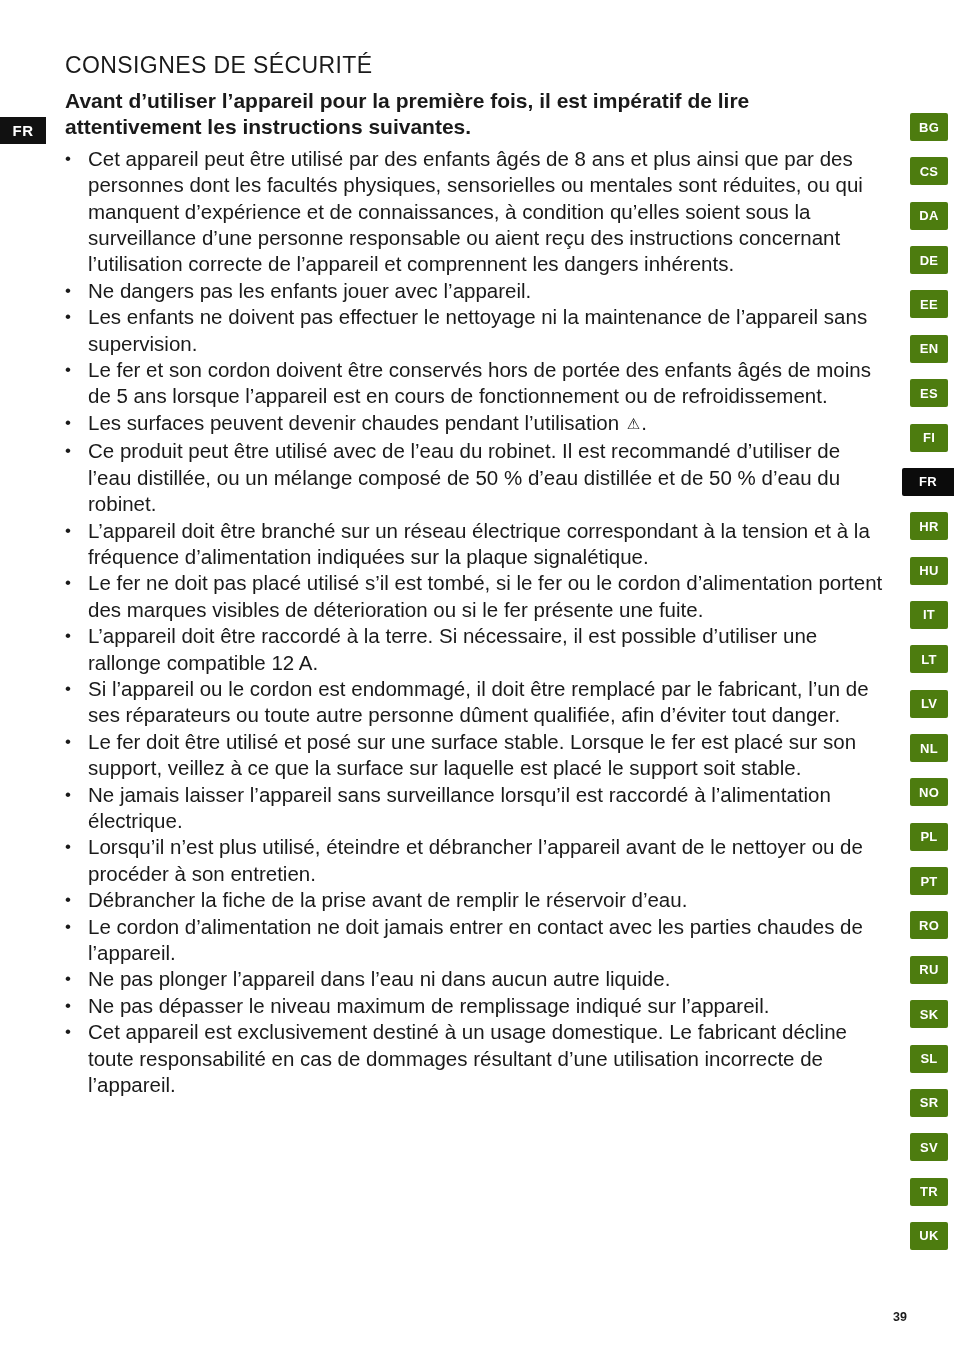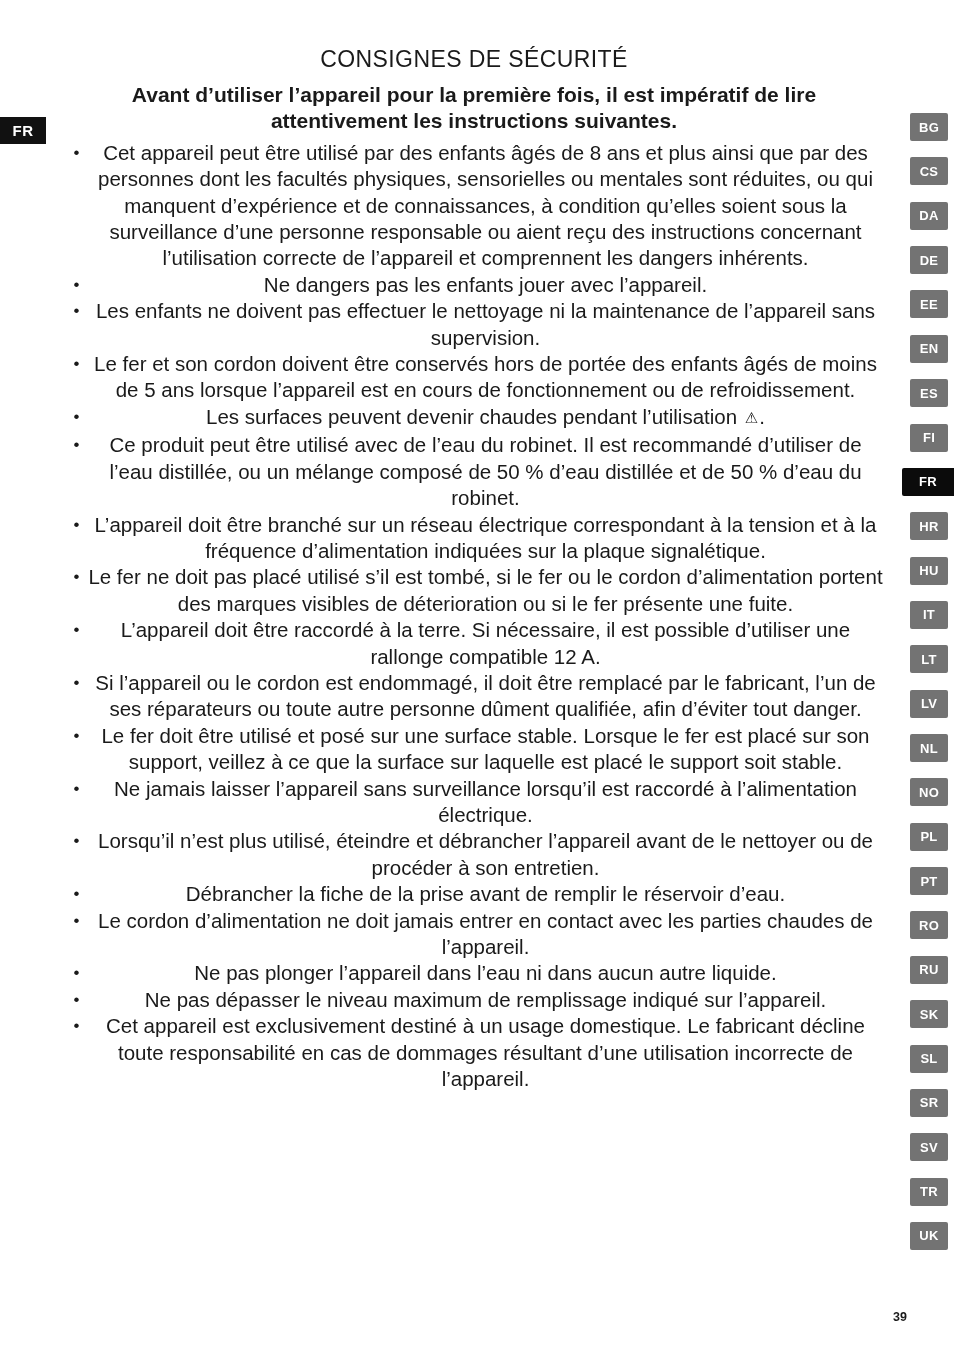--- a/index.html
+++ b/index.html
@@ -38,44 +38,43 @@
     right: 0;
     display: flex;
     flex-direction: column;
     gap: 16.36px;
     align-items: flex-end;
   }
   .lang-item {
     width: 38px;
     height: 28px;
     margin-right: 6px;
-    background: #737373;
+    background: #4d7c0f;
     color: #ffffff;
     font-weight: 700;
     font-size: 13px;
     display: flex;
     align-items: center;
     justify-content: center;
     border-radius: 2px;
     letter-spacing: 0.3px;
   }
   .lang-item.active {
     background: #0b0b0b;
     width: 52px;
     margin-right: 0;
     border-radius: 2px 0 0 2px;
   }
 
   
   .content {
     position: absolute;
     left: 65px;
-    top: 46px;
+    top: 52px;
     width: 818px;
-    text-align: center;
   }
   .page-title {
     font-size: 23px;
     font-weight: 400;
     letter-spacing: 0.4px;
     margin: 0 0 9px 0;
     color: #1a1a1a;
   }
   .intro {
     font-size: 21px;

